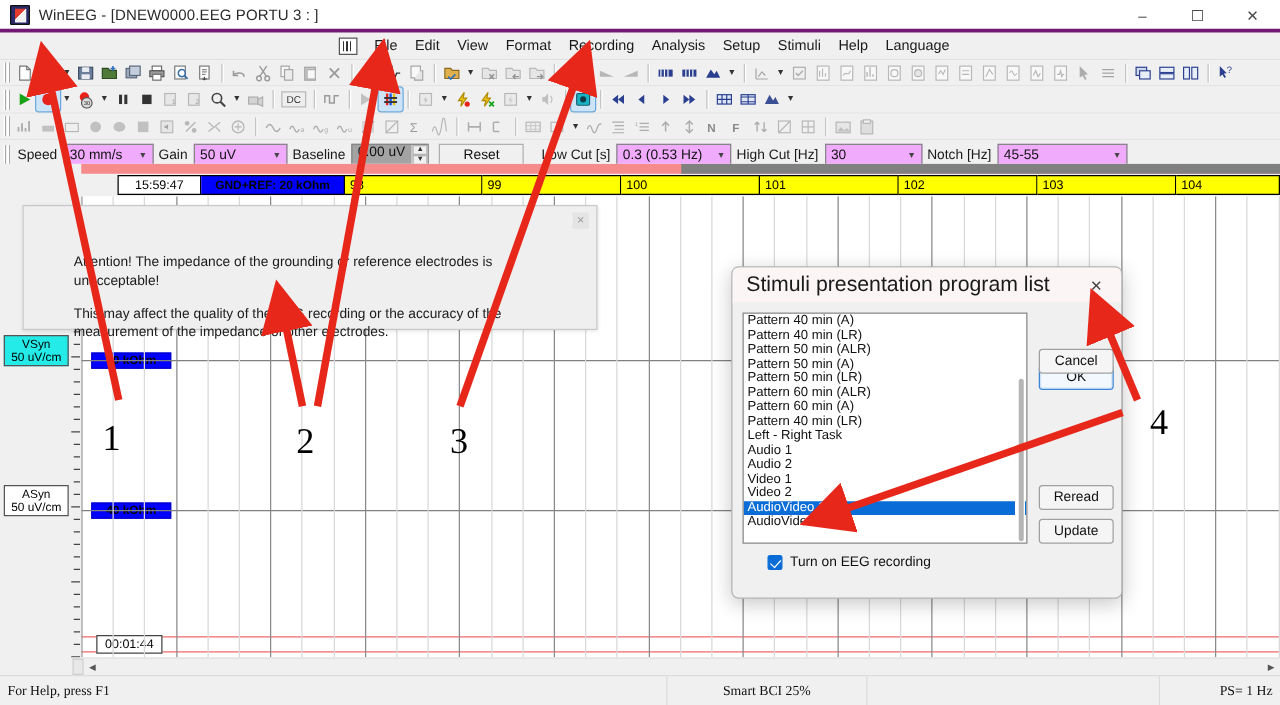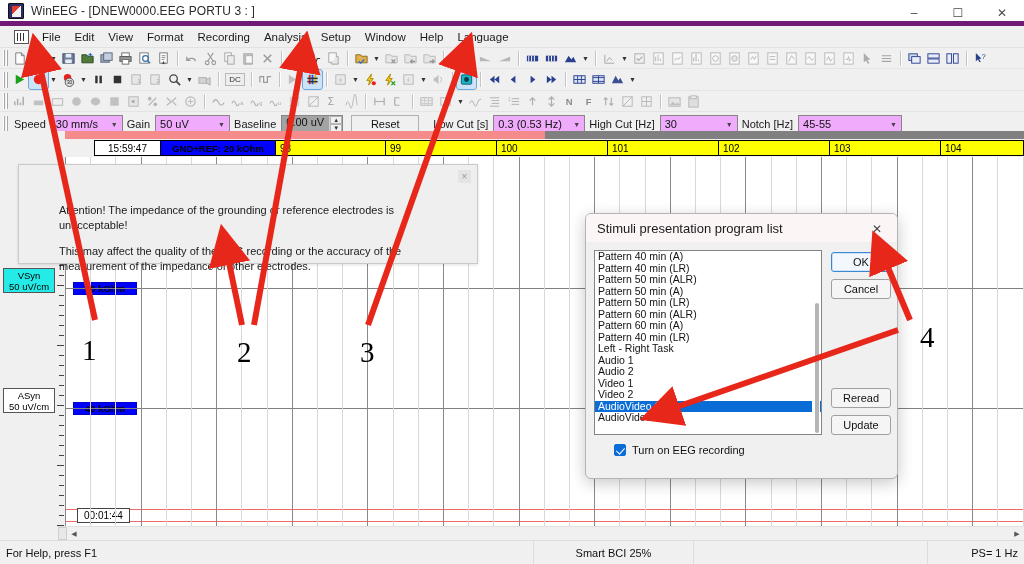--- a/index.html
+++ b/index.html
@@ -10,39 +10,39 @@
     font-size:11px;
     background:#f0f0f0;
     overflow:hidden;
     position:relative;
     -webkit-font-smoothing:antialiased;
   }
 
   
   #titlebar{
     height:26px; background:#ffffff; display:flex; align-items:center;
-    border-bottom:5px solid #701a75; position:relative;
+    border-bottom:3px solid #701a75; position:relative;
   }
   #app-icon{
     width:16px;height:16px;margin:0 7px 0 8px;flex:none;
     background:#2b2b6b;border:1px solid #111;border-radius:1px;position:relative;
   }
   #app-icon::after{
     content:"";position:absolute;left:3px;top:2px;width:9px;height:11px;
     background:linear-gradient(135deg,#e43b2c 0 45%,#f2f2f2 45% 100%);
   }
   #title-text{ font-size:12px; color:#2b2b2b; letter-spacing:.1px;}
   .wbtns{ position:absolute; right:0; top:0; height:26px; display:flex; }
   .wbtn{ width:44px;height:26px;display:flex;align-items:center;justify-content:center;
          color:#4a4a4a; font-size:12px; }
 
   
   #menubar{
     height:22px; background:#f0f0f0; display:flex; align-items:center;
-    padding-left:11px; border-bottom:1px solid #e2e2e2;
+    padding-left:11px; border-bottom:1px solid #e2e2e2;justify-content:center;
   }
   #mdi-icon{
     width:15px;height:14px;margin:0 6px 0 3px;flex:none;
     background:#fff;border:1px solid #555;position:relative;
   }
   #mdi-icon::after{
     content:"";position:absolute;inset:2px;
     background:repeating-linear-gradient(90deg,#333 0 1px,transparent 1px 3px);
   }
   .menu-item{ padding:3px 7px; font-size:11.5px; color:#1a1a1a; }
@@ -165,62 +165,62 @@
   #attention .body p{ margin:0 0 11px 0; }
 
   
   #dialog{
     position:absolute;left:585px;top:213px;width:313px;height:266px;
     background:#f0f0f0;border:1px solid #b4b4b4;border-radius:6px;
     box-shadow:0 4px 16px rgba(0,0,0,.22); z-index:50; overflow:hidden;
   }
   #dlg-title{
     height:29px;background:#fbf5f6;display:flex;align-items:center;
-    padding-left:11px;font-size:13px;color:#1a1a1a;
+    padding-left:11px;font-size:17px;color:#1a1a1a;
     border-bottom:1px solid #eee;
   }
   #dlg-close{ position:absolute;right:0;top:0;width:40px;height:29px;
     display:flex;align-items:center;justify-content:center;font-size:12px;color:#444; }
   #listbox{
     position:absolute;left:8px;top:36px;width:228px;height:185px;background:#fff;
     border:1px solid #848484;overflow:hidden;
   }
   .li{ font-size:10.5px;color:#111;line-height:11.5px;padding:0 0 0 3px;height:11.5px;
        white-space:nowrap; }
   .li.sel{ background:#0a6cd6; color:#fff; }
   #lb-scroll{ position:absolute;right:1px;top:1px;width:8px;bottom:1px;background:#fff; }
   #lb-thumb{ position:absolute;right:2px;top:52px;width:4px;height:130px;background:#b5b5b5;
              border-radius:2px; }
   .dbtn{
     position:absolute;left:245px;width:60px;height:20px;background:#f5f5f5;
     border:1px solid #a0a0a0;border-radius:3px;font-size:11px;color:#111;
     display:flex;align-items:center;justify-content:center;
   }
-  .dbtn.def{ border:1px solid #3d86d4; background:#f2f8fe; box-shadow:0 0 0 1px #cfe3f7 inset; }
+  .dbtn.def{ border:1px solid #3d86d4; background:#f2f8fe; box-shadow:0 0 0 1px #cfe3f7 inset;margin-top:40px; }
   #chkrow{ position:absolute;left:28px;top:230px;display:flex;align-items:center;gap:6px; }
   #chkbox{ width:12px;height:12px;background:#0a6cd6;border:1px solid #0a6cd6;border-radius:2px;
            position:relative; }
   #chkbox::after{ content:"";position:absolute;left:3px;top:1px;width:4px;height:7px;
                   border:solid #fff;border-width:0 1.6px 1.6px 0;transform:rotate(42deg); }
   #chklabel{ font-size:11px;color:#111; }
 
   
   #anno{ position:absolute;left:0;top:0;width:1024px;height:564px;pointer-events:none;z-index:80; }
   .anum{
     position:absolute;color:#e8271b;font-size:29px;font-weight:400;
     font-family:"Liberation Serif", serif;
   }
 
   
   #status{
     position:absolute;left:0;bottom:0;width:1024px;height:24px;background:#f0f0f0;
     border-top:1px solid #dcdcdc;display:flex;align-items:center;font-size:11px;color:#111;
   }
   #status .cell{ height:24px;display:flex;align-items:center;padding:0 6px;
-                 border-right:1px solid #dcdcdc; }
+                 border-right:1px solid #dcdcdc;font-family:Liberation Serif, serif; }
   #status .cell.first{ border-right:none; flex:none; width:300px; }
 </style>
 </head>
 <body>
 
 <div id="titlebar">
   <div id="app-icon"></div>
   <div id="title-text">WinEEG - [DNEW0000.EEG PORTU 3 : ]</div>
   <div class="wbtns">
     <div class="wbtn">–</div>
@@ -231,21 +231,21 @@
 
 <div id="menubar">
   <div id="mdi-icon"></div>
   <div class="menu-item">File</div>
   <div class="menu-item">Edit</div>
   <div class="menu-item">View</div>
   <div class="menu-item">Format</div>
   <div class="menu-item">Recording</div>
   <div class="menu-item">Analysis</div>
   <div class="menu-item">Setup</div>
-  <div class="menu-item">Window</div>
+  <div class="menu-item">Stimuli</div>
   <div class="menu-item">Help</div>
   <div class="menu-item">Language</div>
 </div>
 
 <div class="tb">
   <div class="grip"></div>
   <div class="btn">
     <svg class="ic" viewBox="0 0 16 16">
         <path d="M4 2h6l3 3v9H4z" fill="#fff" stroke="#777"></path>
         <path d="M10 2v3h3" fill="none" stroke="#777"></path>

